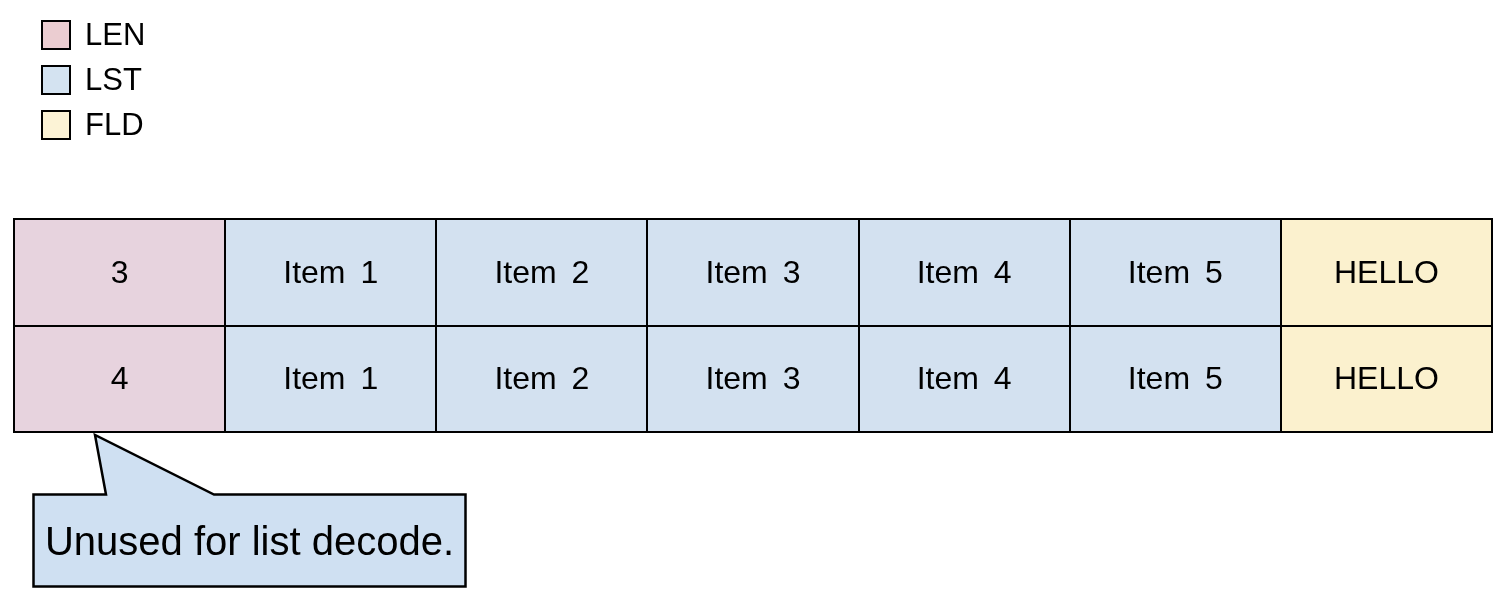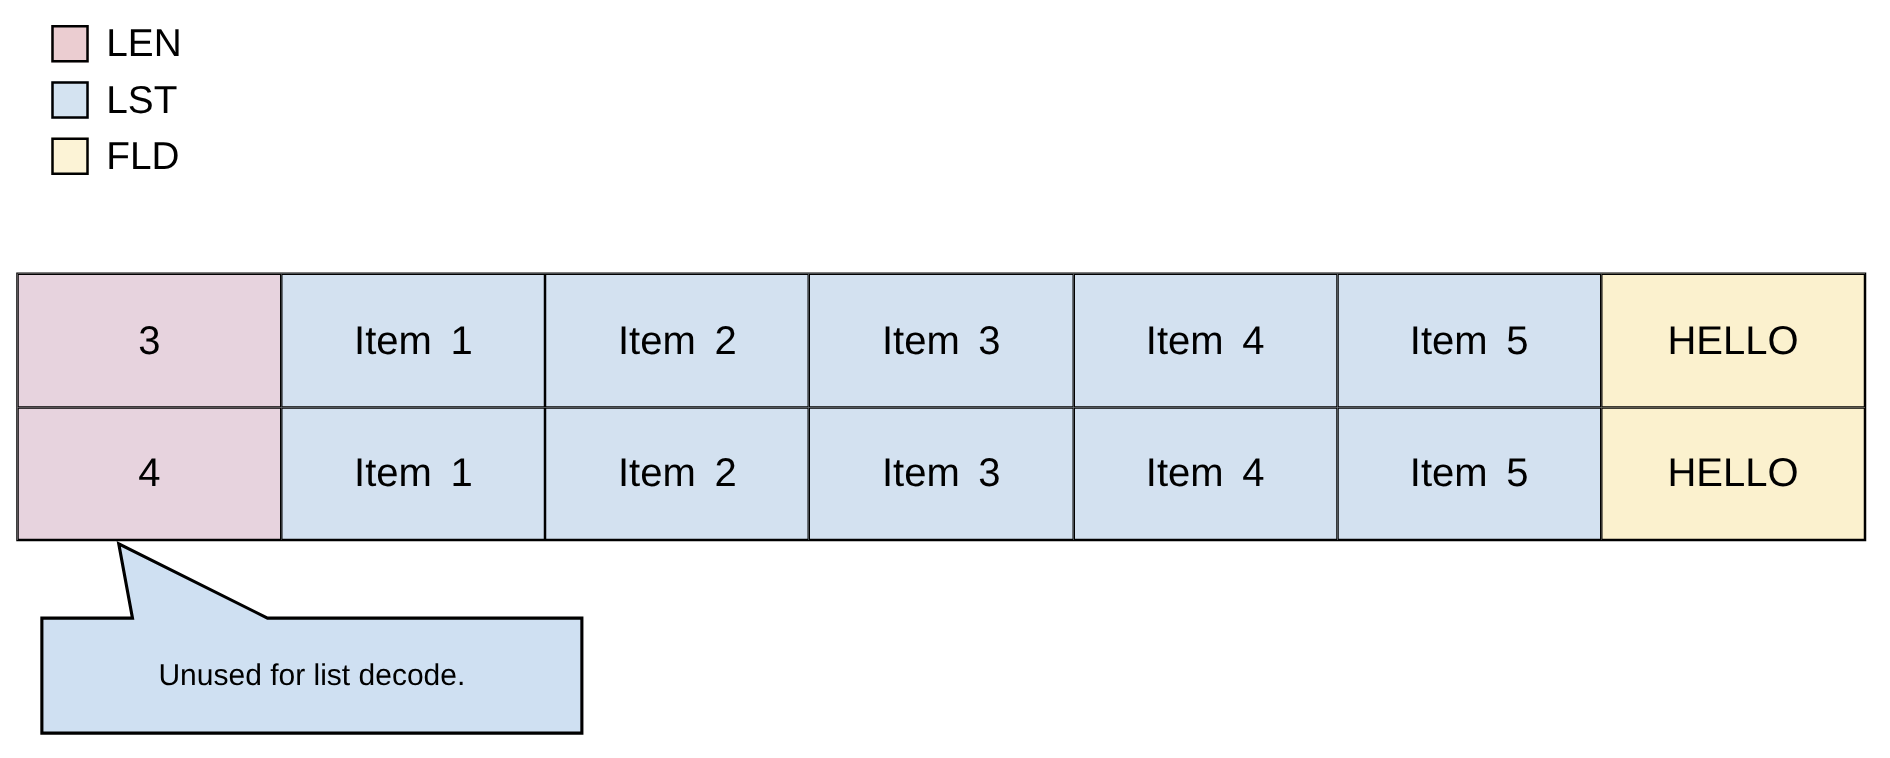--- a/index.html
+++ b/index.html
@@ -77,21 +77,21 @@
     position: absolute;
     left: 33px;
     top: 496px;
     width: 433px;
     height: 90px;
     display: flex;
     flex-direction: column;
     align-items: center;
     justify-content: center;
     text-align: center;
-    font-size: 24px;
+    font-size: 40px;
     line-height: 42px;
     white-space: nowrap;
   }
 </style>
 </head>
 <body>
 
 <div class="canvas">
 
   <div class="legend">

